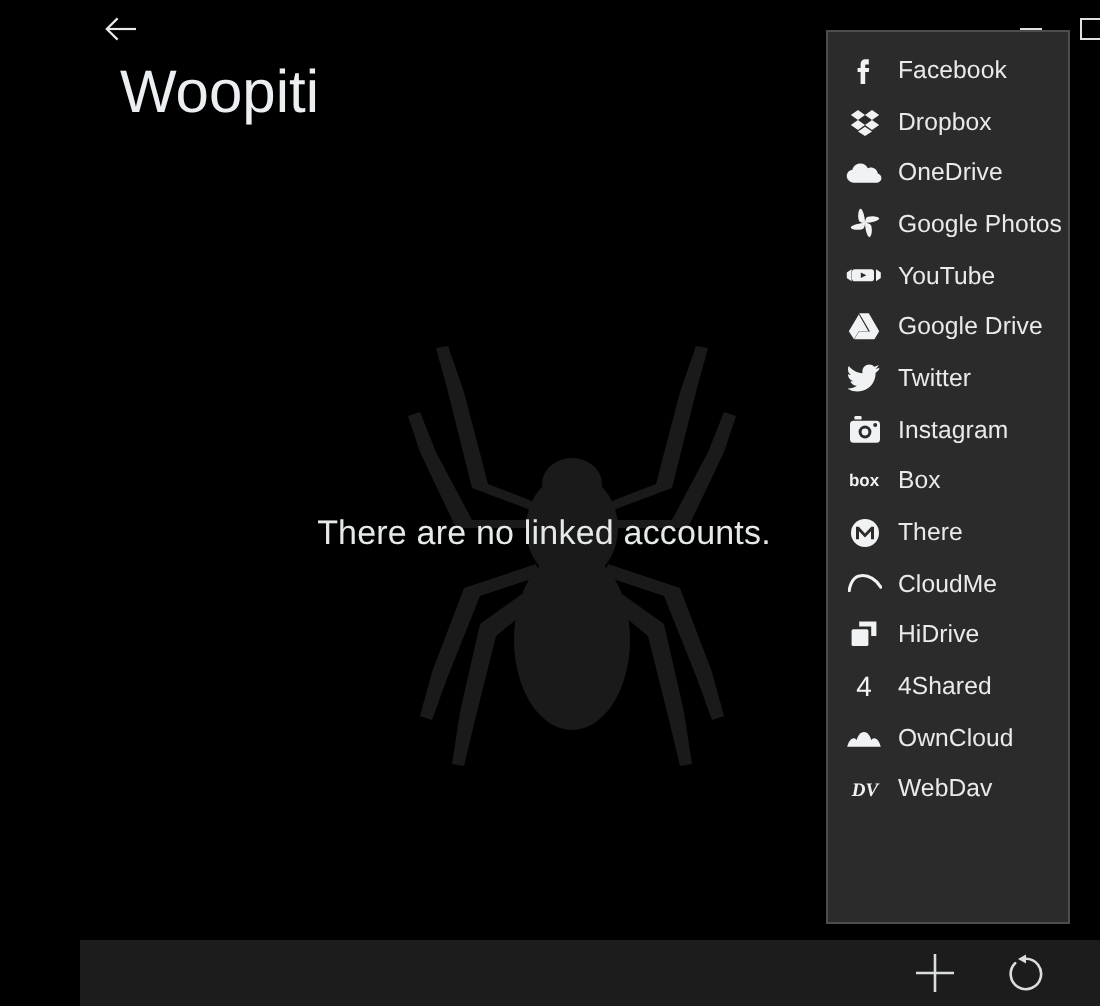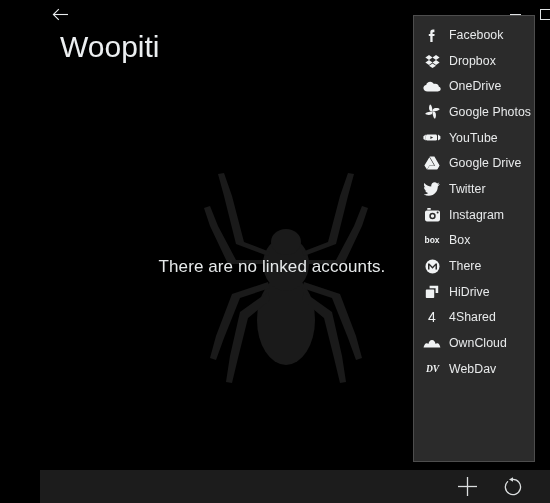--- a/index.html
+++ b/index.html
@@ -325,20 +325,28 @@
       <span class="micon">
         <svg width="15" height="15" viewBox="0 0 15 15">
           <circle cx="7.5" cy="7.5" r="7" fill="#f0f2f3"></circle>
           <path d="M3 10.6 L3 4.4 L4.4 4.4 L7.5 7.8 L10.6 4.4 L12 4.4 L12 10.6 L10.5 10.6 L10.5 6.6 L7.5 9.8 L4.5 6.6 L4.5 10.6 Z" fill="#2b2b2b"></path>
         </svg>
       </span>
       <span class="mlabel">There</span>
     </div>
 
 
+    <div class="mitem">
+      <span class="micon">
+        <svg width="17" height="9" viewBox="0 0 17 9">
+          <path d="M.6 8.4 C.6 8.4 1.2 2 5.6 1 C10.4 -.1 14.6 3.4 16.4 6.6" fill="none" stroke="#f0f2f3" stroke-width="1.5" stroke-linecap="round"></path>
+        </svg>
+      </span>
+      <span class="mlabel">CloudMe</span>
+    </div>
 
     <div class="mitem">
       <span class="micon">
         <svg width="14" height="14" viewBox="0 0 14 14">
           <path d="M4.6 .8 L13.2 .8 L13.2 8 L10.6 8 L10.6 3.2 L4.6 3.2 Z" fill="#f0f2f3"></path>
           <rect x=".8" y="4.6" width="8.4" height="8.4" rx=".8" fill="#f0f2f3"></rect>
         </svg>
       </span>
       <span class="mlabel">HiDrive</span>
     </div>

